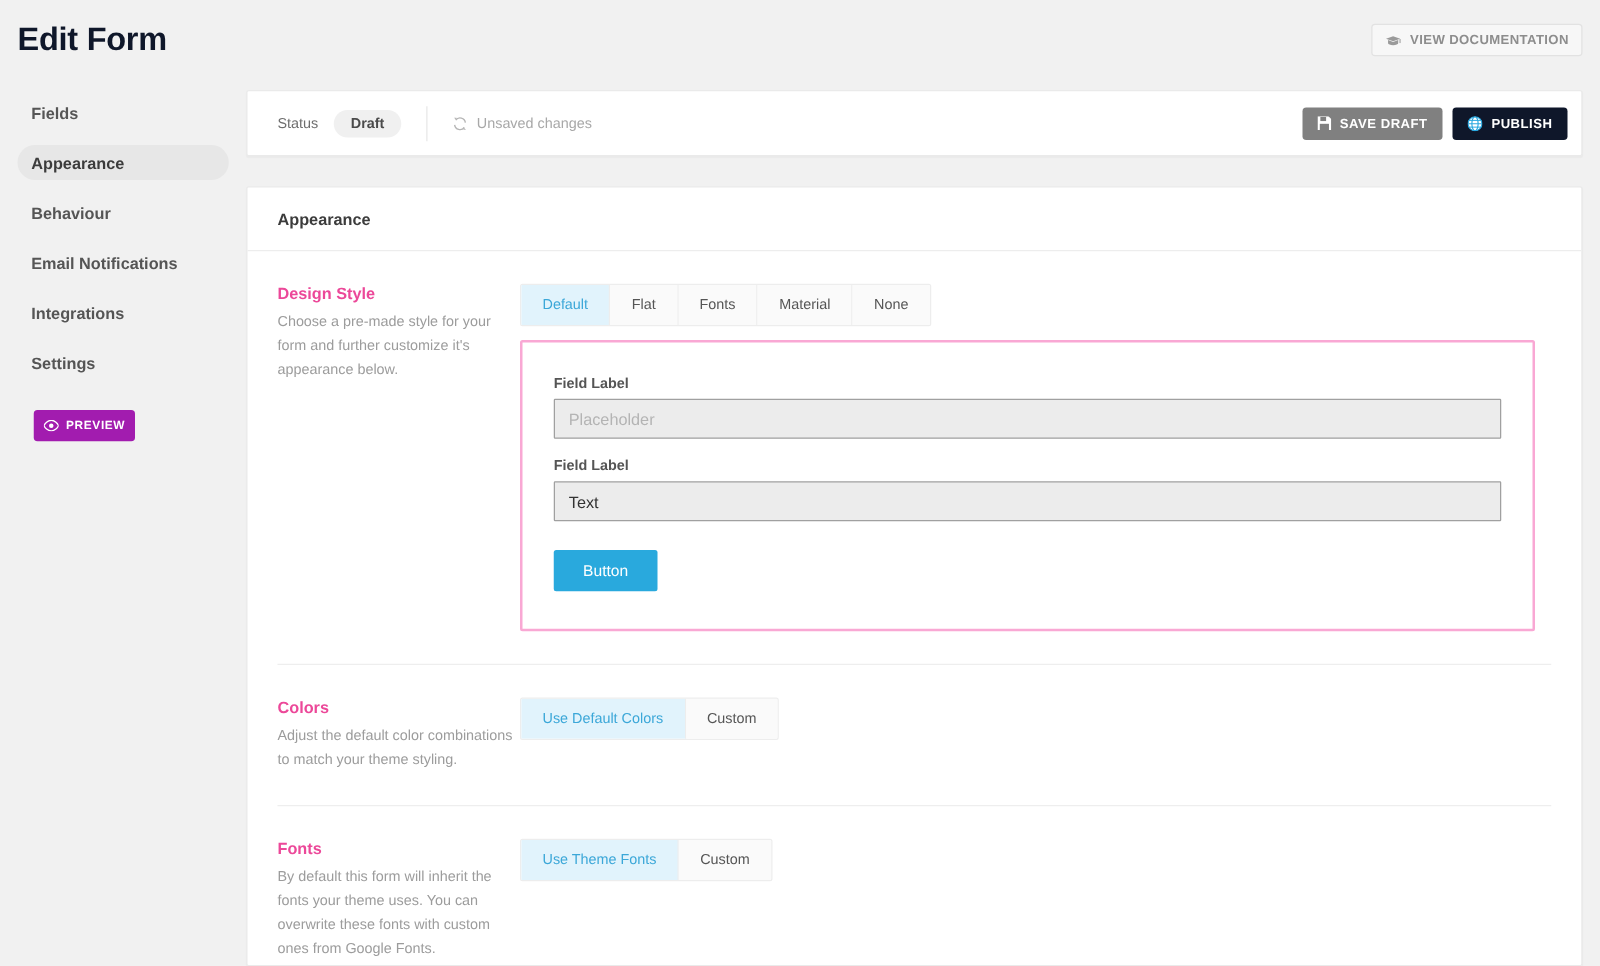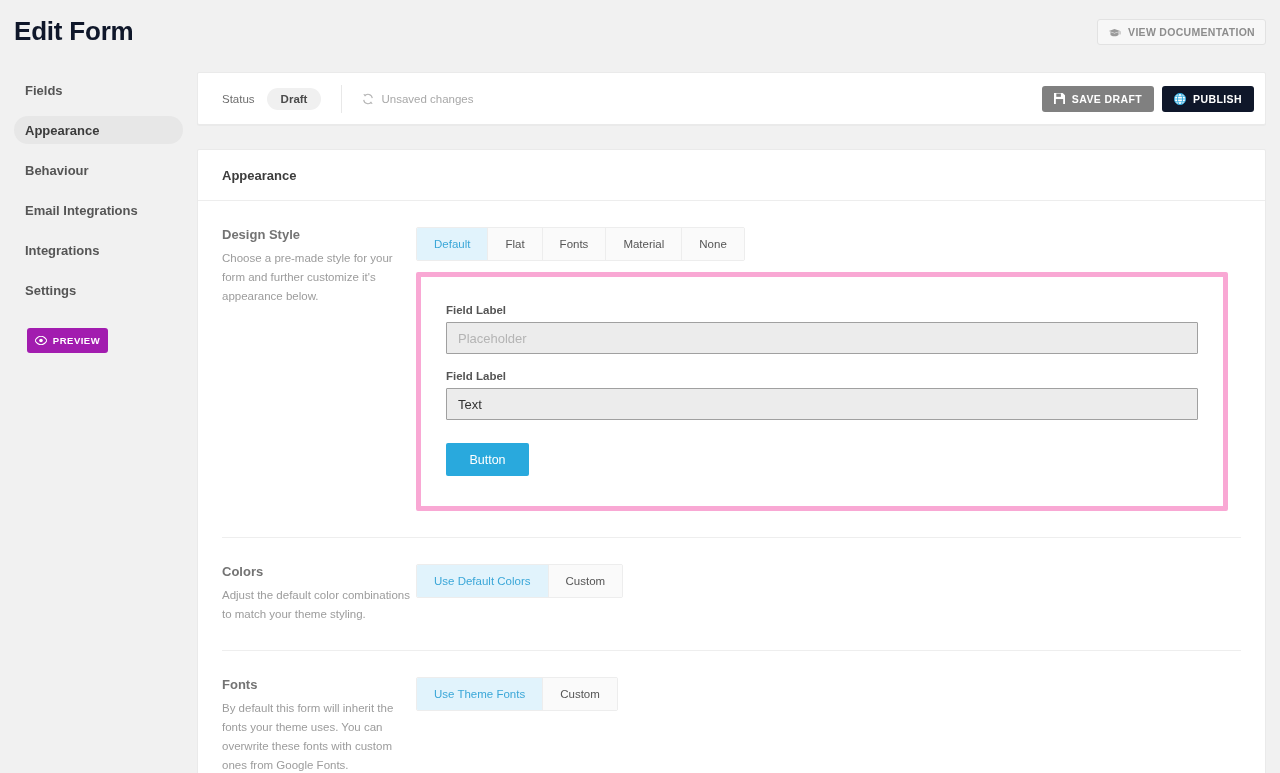--- a/index.html
+++ b/index.html
@@ -206,21 +206,21 @@
   }
   .section-divider {
     margin: 0 24px;
     height: 1px;
     background: #eeeeee;
   }
   .sec-left { width: 194px; flex: 0 0 194px; }
   .sec-title {
     font-size: 13px;
     font-weight: bold;
-    color: #737373;
+    color: #ec4899;
     margin-bottom: 7px;
   }
   .sec-desc {
     font-size: 11.5px;
     line-height: 19px;
     color: #9c9c9c;
   }
   .sec-right { flex: 1; }
 
   
@@ -246,21 +246,21 @@
   .toggle-opt:last-child { border-right: none; }
   .toggle-opt.active {
     background: #e1f3fc;
     color: #3ba7d8;
   }
 
   
   .preview-box {
     margin-top: 11px;
     width: 812px;
-    border: 5px solid #f9a8d4;
+    border: 2px solid #f9a8d4;
     border-radius: 2px;
     padding: 27px 25px 30px 25px;
     background: #fff;
   }
   .fld-label {
     font-size: 11.5px;
     font-weight: bold;
     color: #555;
     margin-bottom: 6px;
   }
@@ -318,21 +318,21 @@
       <div class="nav-item">
         <span>Fields</span>
       </div>
       <div class="nav-item active">
         <span>Appearance</span>
       </div>
       <div class="nav-item">
         <span>Behaviour</span>
       </div>
       <div class="nav-item">
-        <span>Email Integrations</span>
+        <span>Email Notifications</span>
       </div>
       <div class="nav-item">
         <span>Integrations</span>
       </div>
       <div class="nav-item">
         <span>Settings</span>
       </div>
     </div>
 
   <button class="preview-btn">

